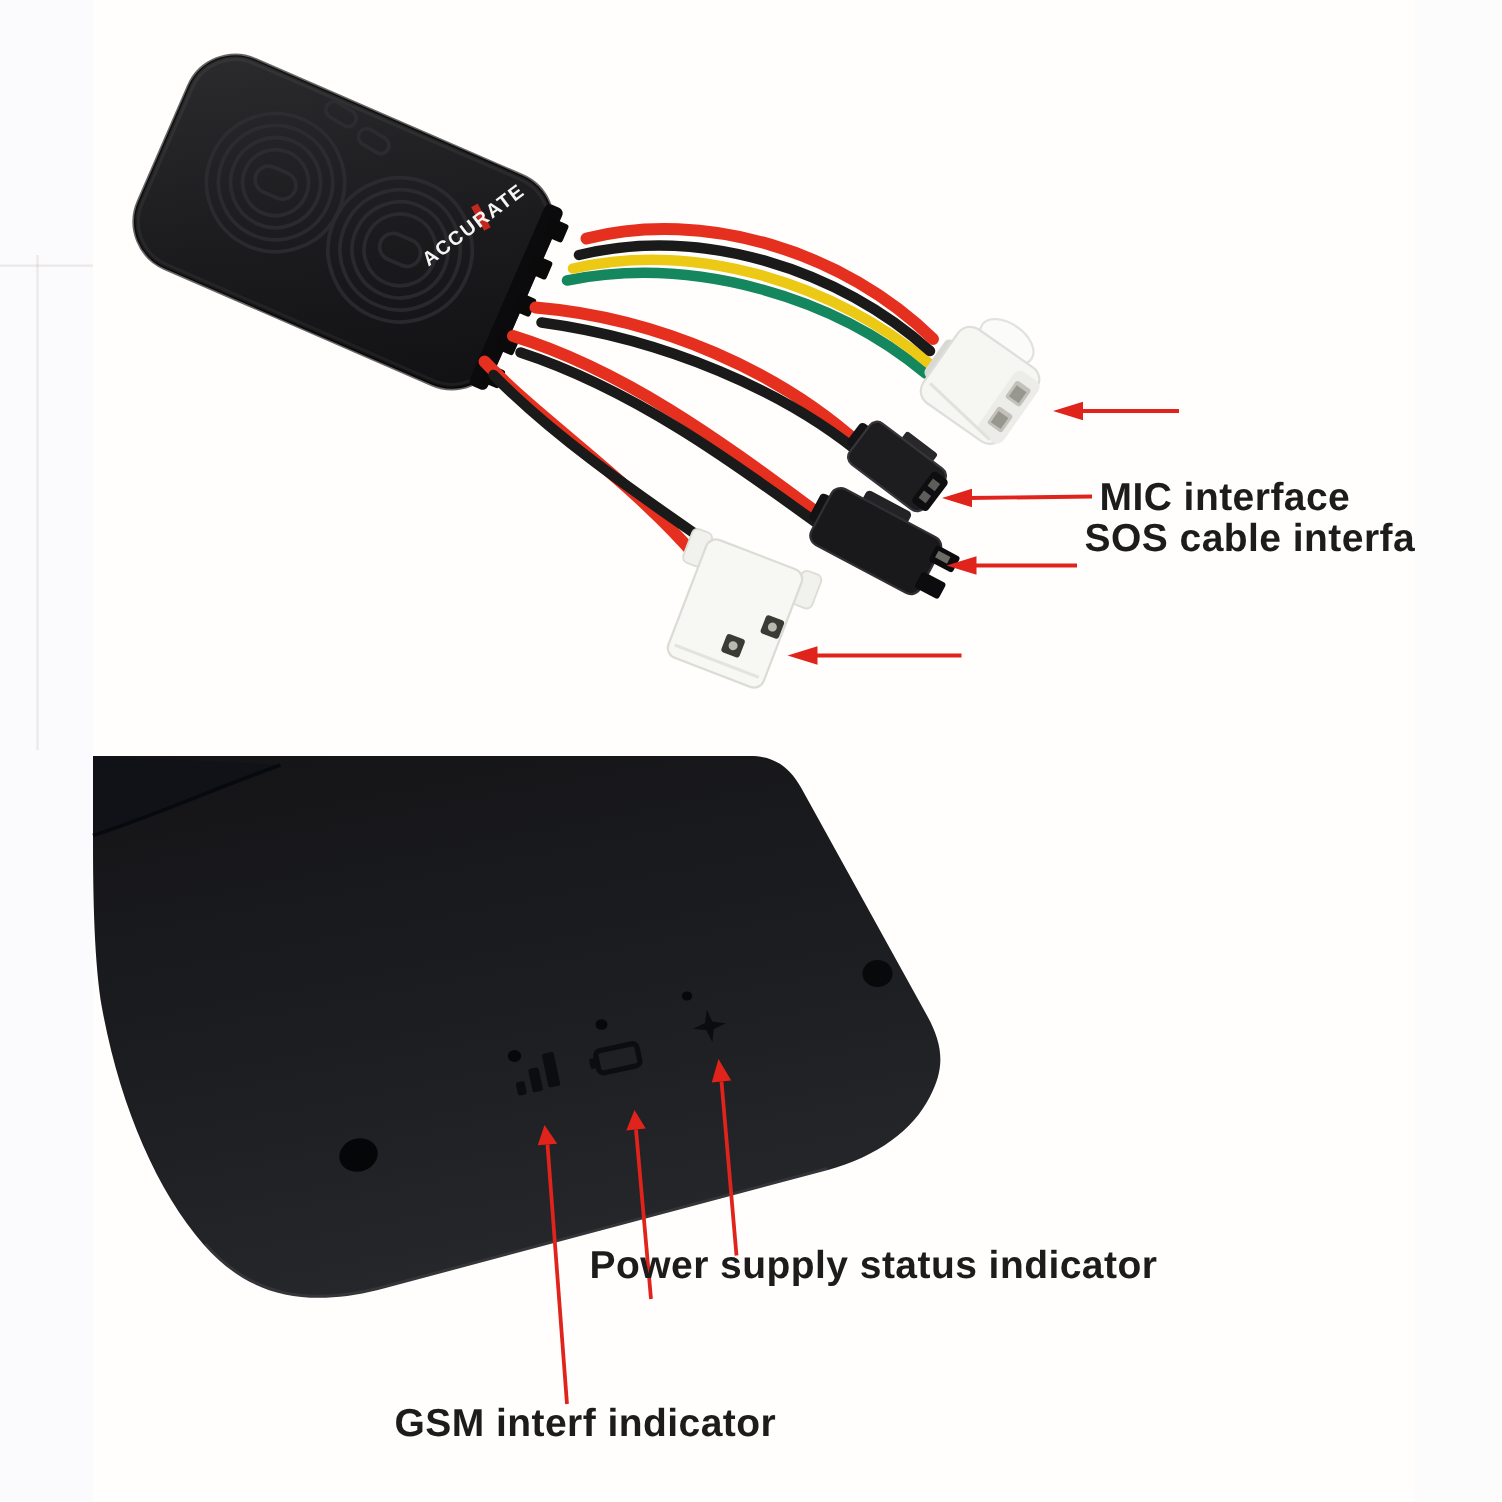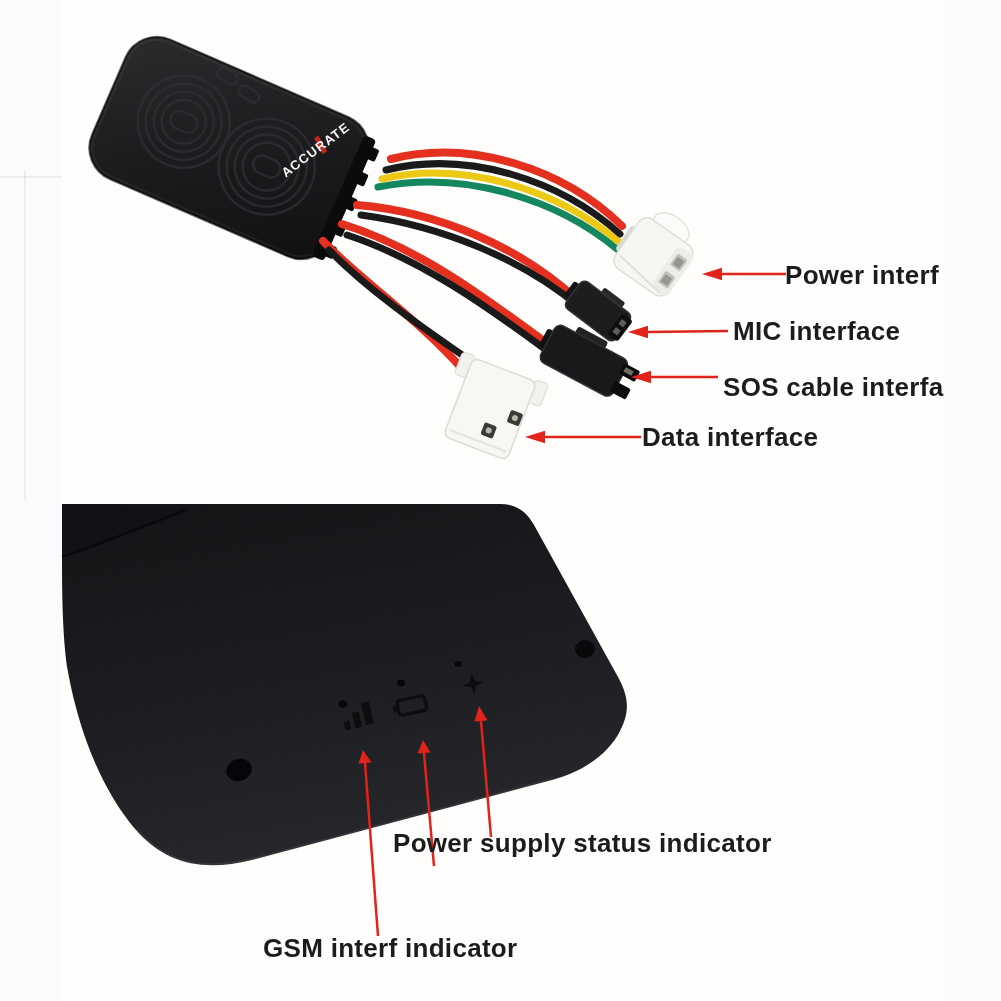--- a/index.html
+++ b/index.html
@@ -176,20 +176,18 @@
     <polygon points="363,750 371.5,762.5 358.5,763.5" fill="#e0231b"></polygon>
 
     <line x1="434" y1="866" x2="424" y2="753" stroke-width="2.5" stroke="#e0231b"></line>
     <polygon points="423,740 430.5,752.4 417.5,753.6" fill="#e0231b"></polygon>
 
     <line x1="491" y1="837" x2="481" y2="721" stroke-width="2.5" stroke="#e0231b"></line>
     <polygon points="479,706 487.5,720.4 474.5,721.6" fill="#e0231b"></polygon>
   </g>
 </svg>
 
-<div class="callout" style="left:785px;top:258px">Power interf</div>
 <div class="callout" style="left:733px;top:314px">MIC interface</div>
-<div class="callout" style="left:723px;top:370px">SOS cable interfa</div>
-<div class="callout" style="left:642px;top:420px">Data interface</div>
+<div class="callout" style="left:723px;top:341px">SOS cable interfa</div>
 <div class="callout" style="left:393px;top:826px">Power supply status indicator</div>
 <div class="callout" style="left:263px;top:931px">GSM interf indicator</div>
 
 </div>
 
 </body></html>

